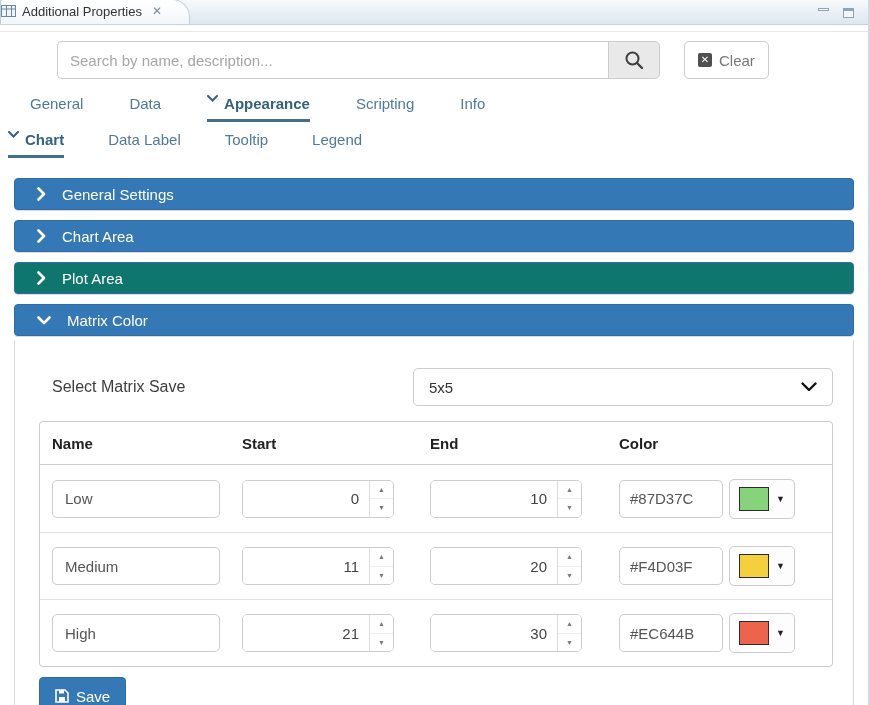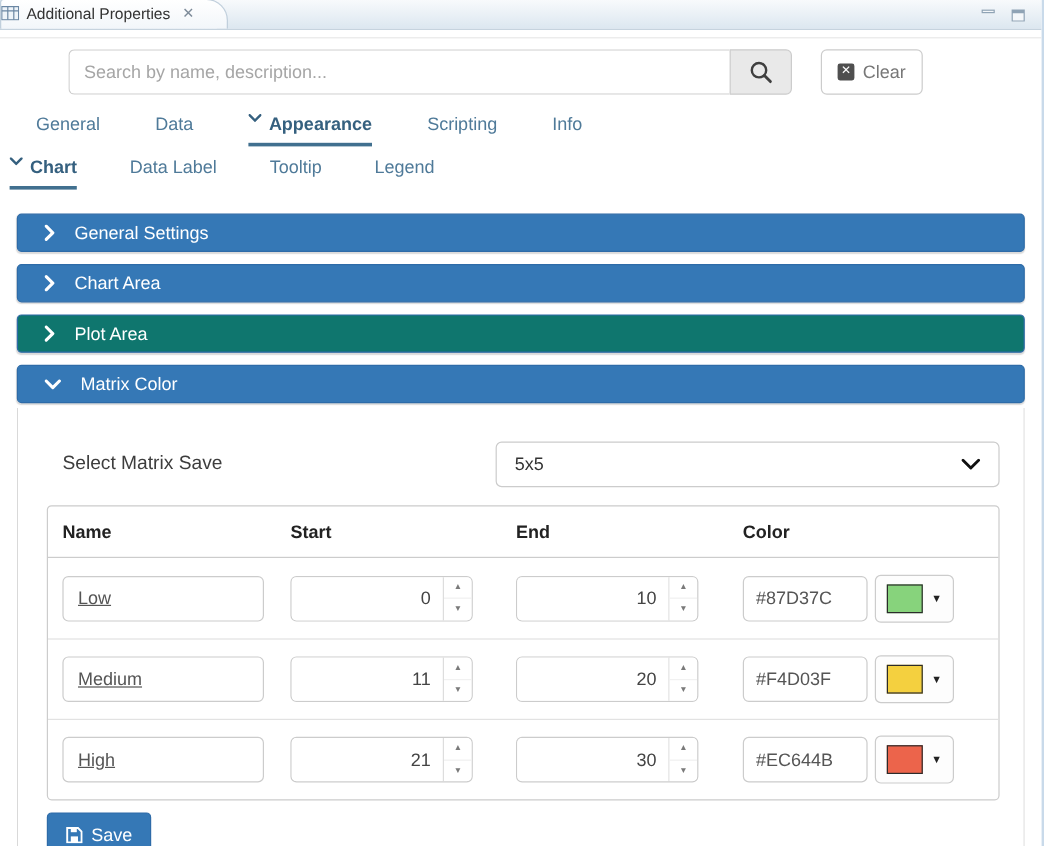--- a/index.html
+++ b/index.html
@@ -100,21 +100,21 @@
   .mt-head > div { padding-left:12px; }
   .mt-row {
     display:grid; grid-template-columns:190px 188px 189px 1fr;
     align-items:center; height:67px;
   }
   .mt-row + .mt-row { border-top:1px solid #e2e2e2; }
   .cell { padding-left:12px; display:flex; align-items:center; }
 
   .name-input {
     width:168px; height:38px; border:1px solid #ccc; border-radius:5px;
-    padding:0 12px; font-size:15px; color:#555; font-family:inherit; outline:none;text-decoration:underline;
+    padding:0 12px; font-size:15px; color:#555; font-family:inherit; outline:none;
   }
   .num-group {
     width:152px; height:38px; border:1px solid #ccc; border-radius:5px;
     display:flex; background:#fff; overflow:hidden;
   }
   .num-input {
     flex:1; min-width:0; border:none; outline:none; text-align:right;
     padding-right:10px; font-size:15px; color:#444; font-family:inherit;
   }
   .spinner { width:24px; border-left:1px solid #ddd; display:flex; flex-direction:column; }

